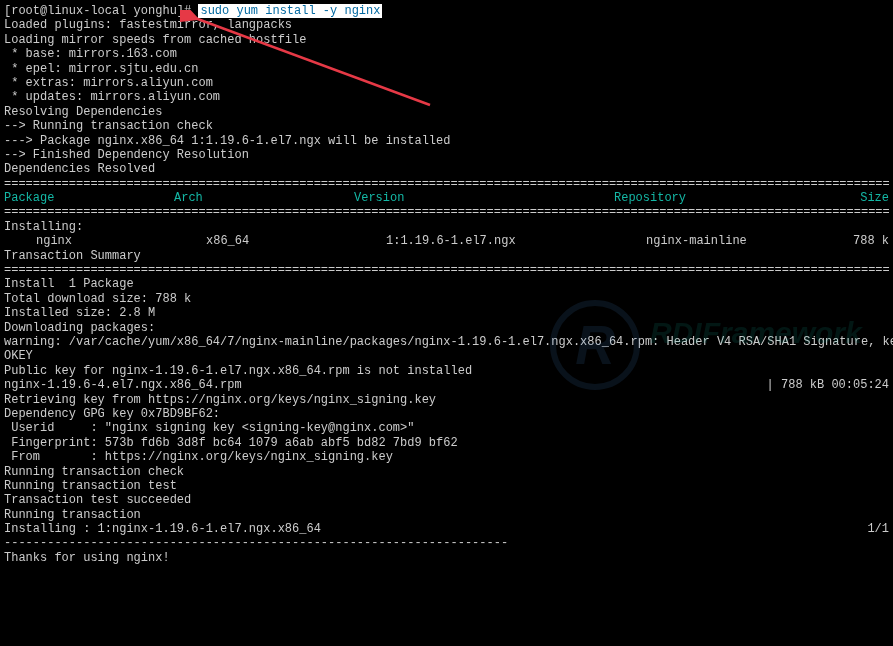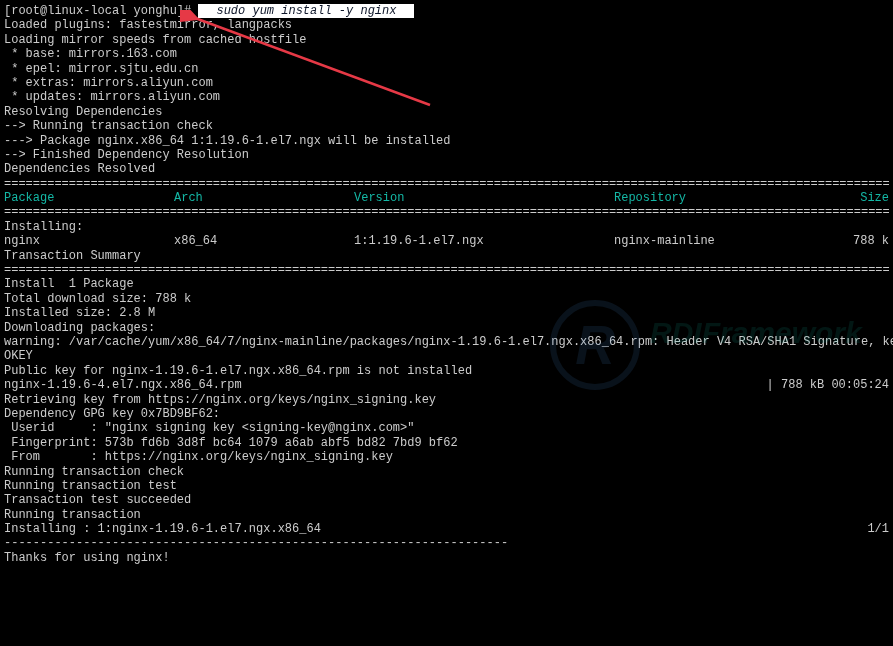--- a/index.html
+++ b/index.html
@@ -22,23 +22,22 @@
     .prompt-line {
       display: flex;
       align-items: center;
     }
     .prompt-text {
       color: #cccccc;
       white-space: pre;
     }
     .command-highlight {
       background: #ffffff;
-      color: #0f172a;
-      padding: 0 18px;
-      font-style: italic;
+      color: #0369a1;
+      padding: 0 2px;
     }
     .output-line {
       color: #cccccc;
       white-space: pre;
     }
     .separator {
       color: #cccccc;
       white-space: pre;
       overflow: hidden;
     }
@@ -47,20 +46,21 @@
       color: #14b8a6;
     }
     .col-package { width: 170px; }
     .col-arch { width: 180px; }
     .col-version { width: 260px; }
     .col-repository { width: 200px; }
     .col-size { flex: 1; text-align: right; }
     .table-row {
       display: flex;
       color: #cccccc;
+      margin-left: 32px;
     }
     .arrow-svg {
       position: absolute;
       top: 10px;
       left: 180px;
       pointer-events: none;
     }
     .watermark {
       position: absolute;
       top: 290px;

